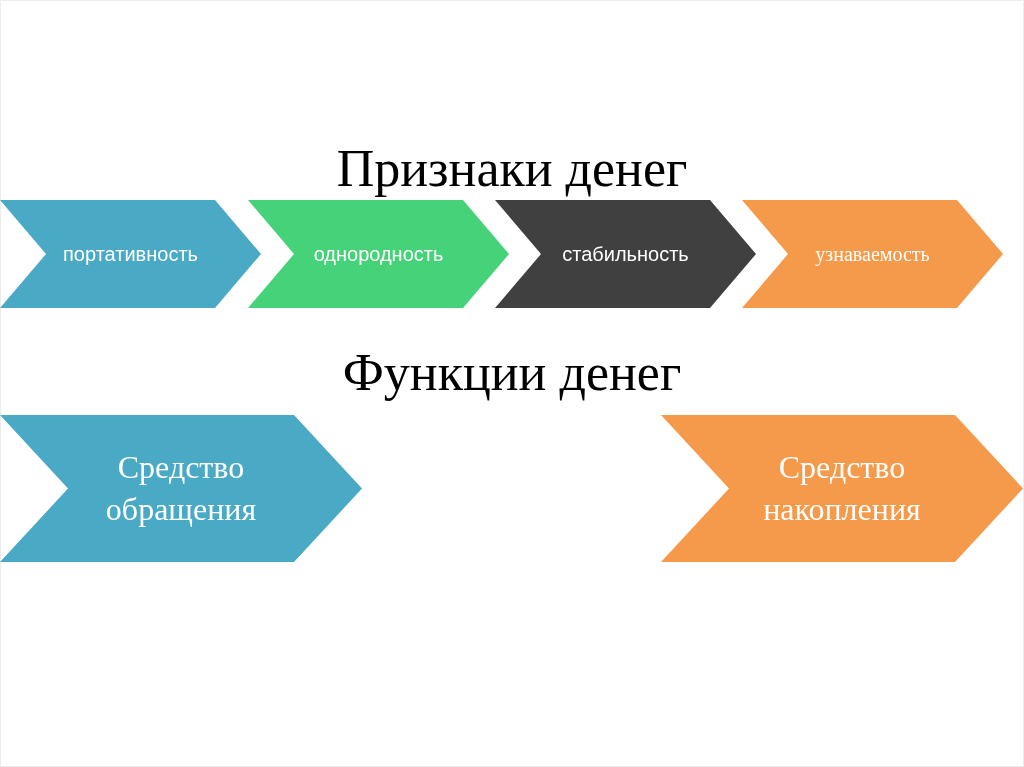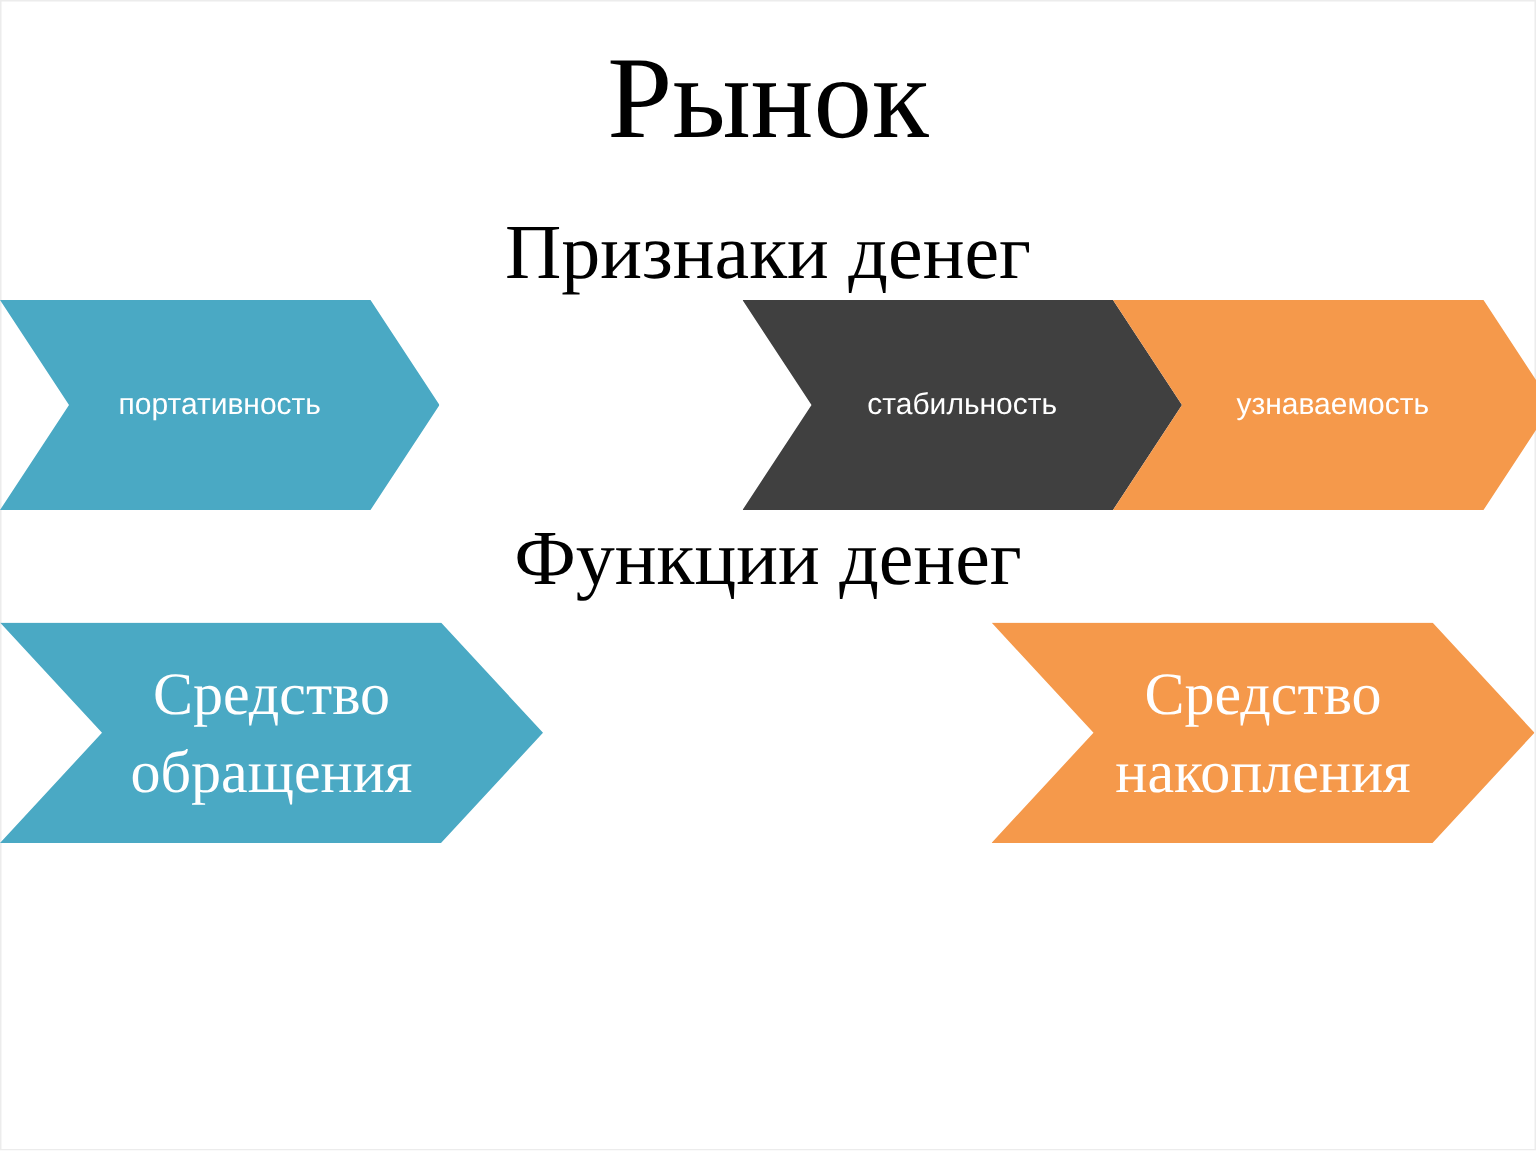--- a/index.html
+++ b/index.html
@@ -50,54 +50,54 @@
       0 100%,
       var(--n) 50%
     );
   }
   .chevron-sm {
     --t: 46px;
     --n: 46px;
     top: 200px;
     width: 261px;
     height: 108px;
-    padding: 16px;
+    padding: 0;
     font-family: "Liberation Sans", sans-serif;
     font-size: 20px;
   }
   .chevron-lg {
     --t: 68px;
     --n: 68px;
     top: 415px;
     width: 362px;
     height: 147px;
     font-family: "Liberation Serif", serif;
-    font-size: 40px;
+    font-size: 32px;
     line-height: 1.3;
     text-align: center;
     white-space: pre-line;
   }
   .pos-f1 { left: 0; }
   .pos-f2 { left: 248px; }
   .pos-f3 { left: 495px; }
-  .pos-f4 { left: 742px; }
+  .pos-f4 { left: 742px; font-family: Liberation Serif, serif; }
   .pos-u1 { left: 0; }
   .pos-u2 { left: 331px; }
   .pos-u3 { left: 661px; }
 </style>
 </head>
 <body>
 
 <div class="slide">
 
-  <div class="title">Рынок</div>
 
   <div class="section-heading heading-features">Признаки денег</div>
 
   <div class="chevron chevron-sm pos-f1" style="background-color: rgb(74, 169, 196);">портативность</div>
+  <div class="chevron chevron-sm pos-f2" style="background-color: rgb(69, 210, 120);">однородность</div>
   <div class="chevron chevron-sm pos-f3" style="background-color: #404040;">стабильность</div>
   <div class="chevron chevron-sm pos-f4" style="background-color: rgb(245, 153, 75);">узнаваемость</div>
 
   <div class="section-heading heading-functions">Функции денег</div>
 
   <div class="chevron chevron-lg pos-u1" style="background-color: rgb(74, 169, 196);">Средство
 обращения</div>
   <div class="chevron chevron-lg pos-u3" style="background-color: rgb(245, 153, 75);">Средство
 накопления</div>
 

